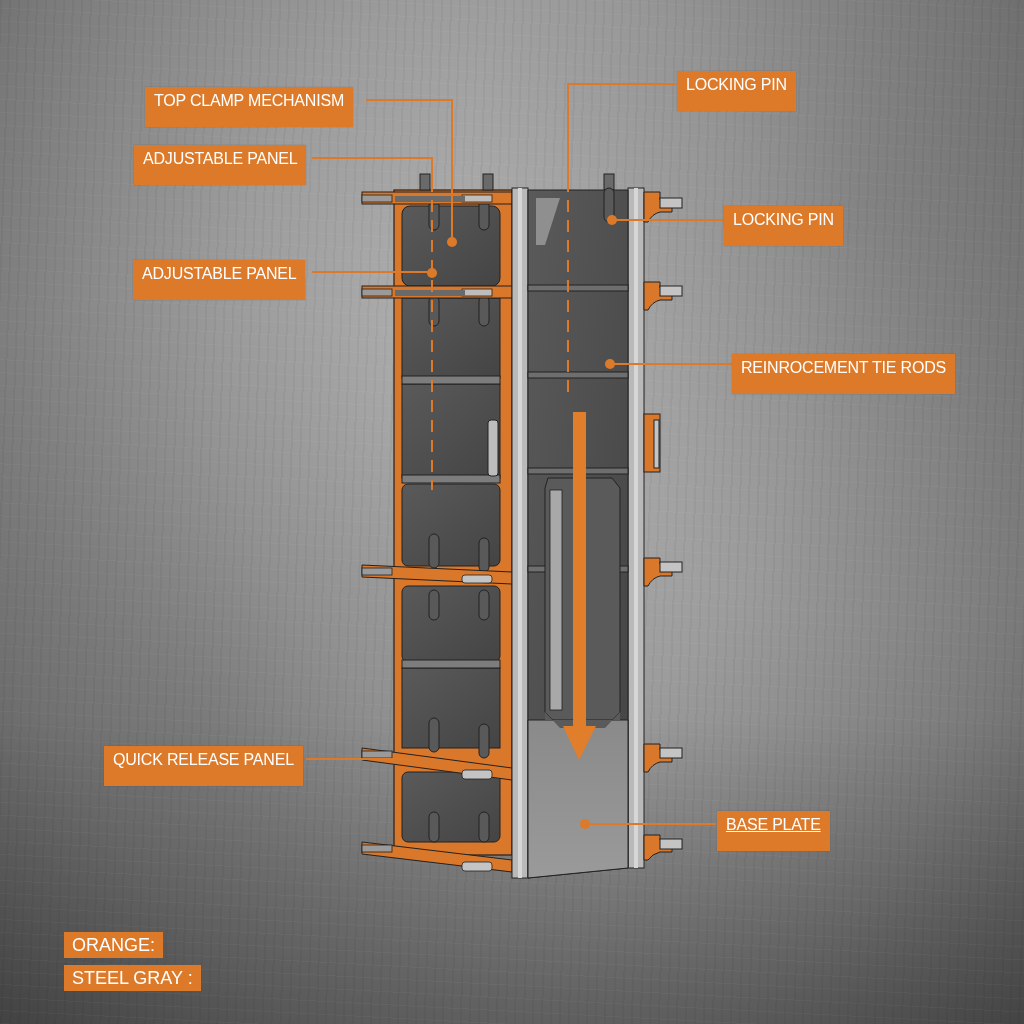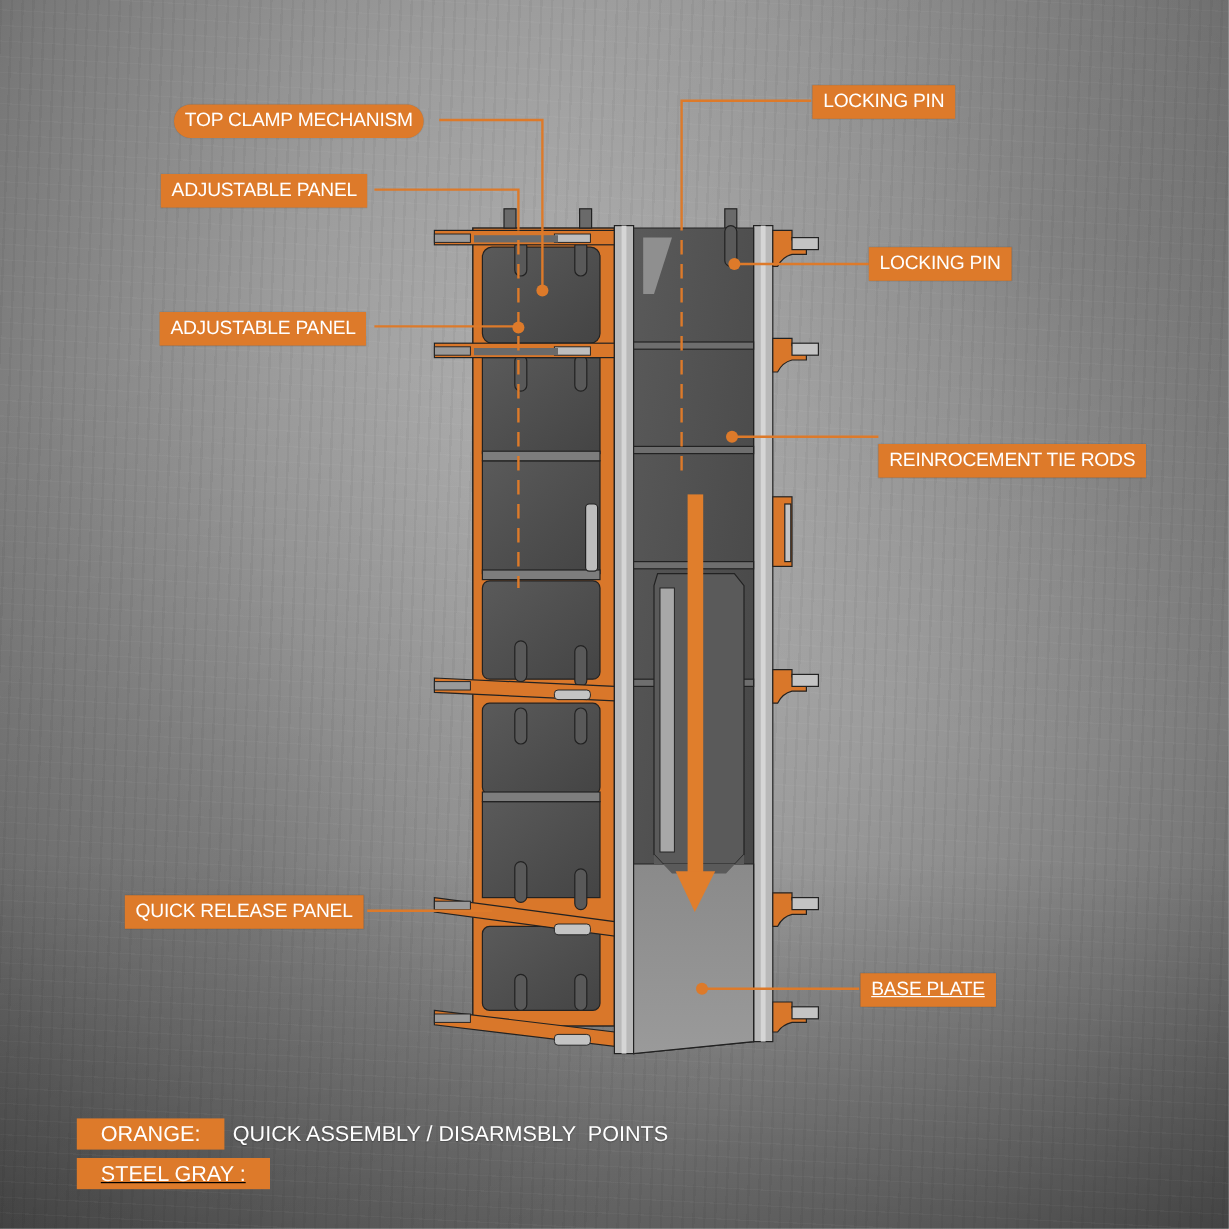--- a/index.html
+++ b/index.html
@@ -13,28 +13,28 @@
     background:
       repeating-linear-gradient(92deg, rgba(0,0,0,0.04) 0 2px, transparent 2px 9px),
       repeating-linear-gradient(3deg, rgba(255,255,255,0.03) 0 1px, transparent 1px 13px),
       radial-gradient(circle at 20% 70%, rgba(0,0,0,0.12), transparent 40%),
       radial-gradient(circle at 85% 20%, rgba(0,0,0,0.10), transparent 35%),
       linear-gradient(180deg, rgba(0,0,0,0) 70%, rgba(0,0,0,0.25) 100%);
   }
   svg.diagram { position: absolute; left: 0; top: 0; }
   .label {
     position: absolute; background: #dd7a2a; color: #ffffff;
-    font-size: 16px; line-height: 16px; padding: 6px 9px 6px 9px;
+    font-size: 16px; line-height: 16px; padding: 6px 9px 18px 9px;
     white-space: nowrap; letter-spacing: -0.2px;
     box-shadow: 0 0 1px rgba(0,0,0,0.25);
   }
   .legend-row { position: absolute; left: 64px; display: flex; align-items: center; }
   .legend-key {
     background: #dd7a2a; color: #fff; font-size: 18px; line-height: 18px;
-    padding: 4px 20px; white-space: nowrap;
+    padding: 4px 8px; white-space: nowrap;
   }
   .legend-text {
     color: #ffffff; font-size: 18px; line-height: 18px; margin-left: 7px; white-space: pre;
     text-shadow: 0 1px 1px rgba(0,0,0,0.3);
   }
 </style>
 </head>
 <body>
 
 <div class="bg-noise"></div>
@@ -203,28 +203,27 @@
     <circle cx="610" cy="364" r="5"></circle>
     <circle cx="585" cy="824" r="5"></circle>
   </g>
 
   <g fill="#e07e2c">
     <rect x="573" y="412" width="13" height="318"></rect>
     <polygon points="563,726 596,726 579,760"></polygon>
   </g>
 </svg>
 
-<div class="label" style="left:145px; top:87px;border-radius:14px;">TOP CLAMP MECHANISM</div>
+<div class="label" style="left:145px; top:87px;">TOP CLAMP MECHANISM</div>
 <div class="label" style="left:134px; top:145px;">ADJUSTABLE PANEL</div>
 <div class="label" style="left:133px; top:260px;">ADJUSTABLE PANEL</div>
 <div class="label" style="left:677px; top:71px;">LOCKING PIN</div>
 <div class="label" style="left:724px; top:206px;">LOCKING PIN</div>
-<div class="label" style="left:732px; top:370px;">REINROCEMENT TIE RODS</div>
+<div class="label" style="left:732px; top:354px;">REINROCEMENT TIE RODS</div>
 <div class="label" style="left:104px; top:746px;">QUICK RELEASE PANEL</div>
 <div class="label" style="left:717px; top:811px;text-decoration:underline;">BASE PLATE</div>
 
 <div class="legend-row" style="top:932px;">
   <span class="legend-key">ORANGE:</span>
-  <span class="legend-text">QUICK ASSEMBLY / DISARMSBLY  POINTS</span>
 </div>
-<div class="legend-row" style="top:965px;text-decoration:underline;">
+<div class="legend-row" style="top:965px;">
   <span class="legend-key">STEEL GRAY :</span>
 </div>
 
 </body></html>

